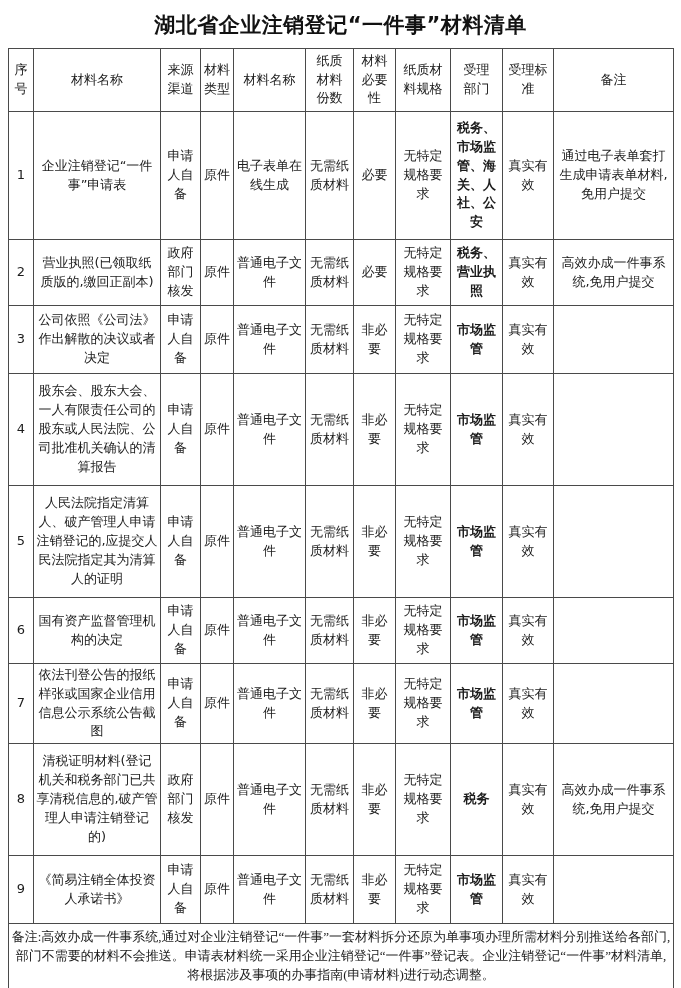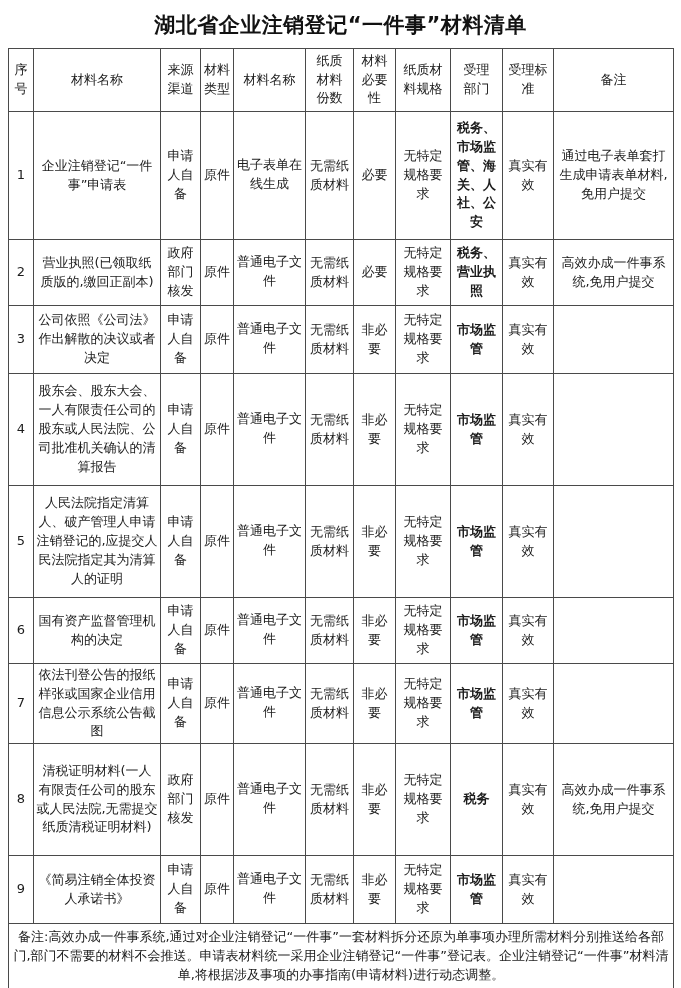--- a/index.html
+++ b/index.html
@@ -37,30 +37,31 @@
     word-break: break-all;
     overflow: hidden;
   }
   .doc-table th {
     font-weight: 400;
     white-space: pre-line;
     padding: 1px 1px;
   }
   .c-name   { text-align: left; padding: 1px 3px; margin-top: 8px; }
   .c-remark { text-align: left; padding: 1px 4px; }
-  .c-form   { padding: 1px 6px; font-family: Liberation Mono, monospace; }
+  .c-form   { padding: 1px 6px; }
   .c-copies { padding: 1px 5px; margin-top: 28px; }
   .c-standard { padding: 1px 7px; font-family: Liberation Serif, serif; }
   .c-dept   { padding: 1px 2px; font-weight: bold; }
   .c-foot {
     text-align: justify;
     text-align-last: center;
     font-size: 13.5px;
     line-height: 1.5;
     padding: 2px 6px;
+    font-family: Liberation Serif, serif;
   }
   tr.rh-head { height: 63px; }
   tr.rh-1 { height: 128px; }
   tr.rh-2 { height: 66px; }
   tr.rh-3 { height: 68px; }
   tr.rh-4 { height: 112px; }
   tr.rh-5 { height: 112px; }
   tr.rh-6 { height: 66px; }
   tr.rh-7 { height: 80px; }
   tr.rh-8 { height: 112px; }
@@ -199,21 +200,21 @@
         <td class="c-form">普通电子文件</td>
         <td class="c-copies">无需纸质材料</td>
         <td class="c-necessity">非必要</td>
         <td class="c-spec">无特定规格要求</td>
         <td class="c-dept">市场监管</td>
         <td class="c-standard">真实有效</td>
         <td class="c-remark"></td>
       </tr>
       <tr class="rh-8">
         <td class="c-no">8</td>
-        <td class="c-name">清税证明材料(一人有限责任公司的股东或人民法院,无需提交纸质清税证明材料)</td>
+        <td class="c-name">清税证明材料(登记机关和税务部门已共享清税信息的,破产管理人申请注销登记的)</td>
         <td class="c-source">政府部门核发</td>
         <td class="c-type">原件</td>
         <td class="c-form">普通电子文件</td>
         <td class="c-copies">无需纸质材料</td>
         <td class="c-necessity">非必要</td>
         <td class="c-spec">无特定规格要求</td>
         <td class="c-dept">税务</td>
         <td class="c-standard">真实有效</td>
         <td class="c-remark">高效办成一件事系统,免用户提交</td>
       </tr>

